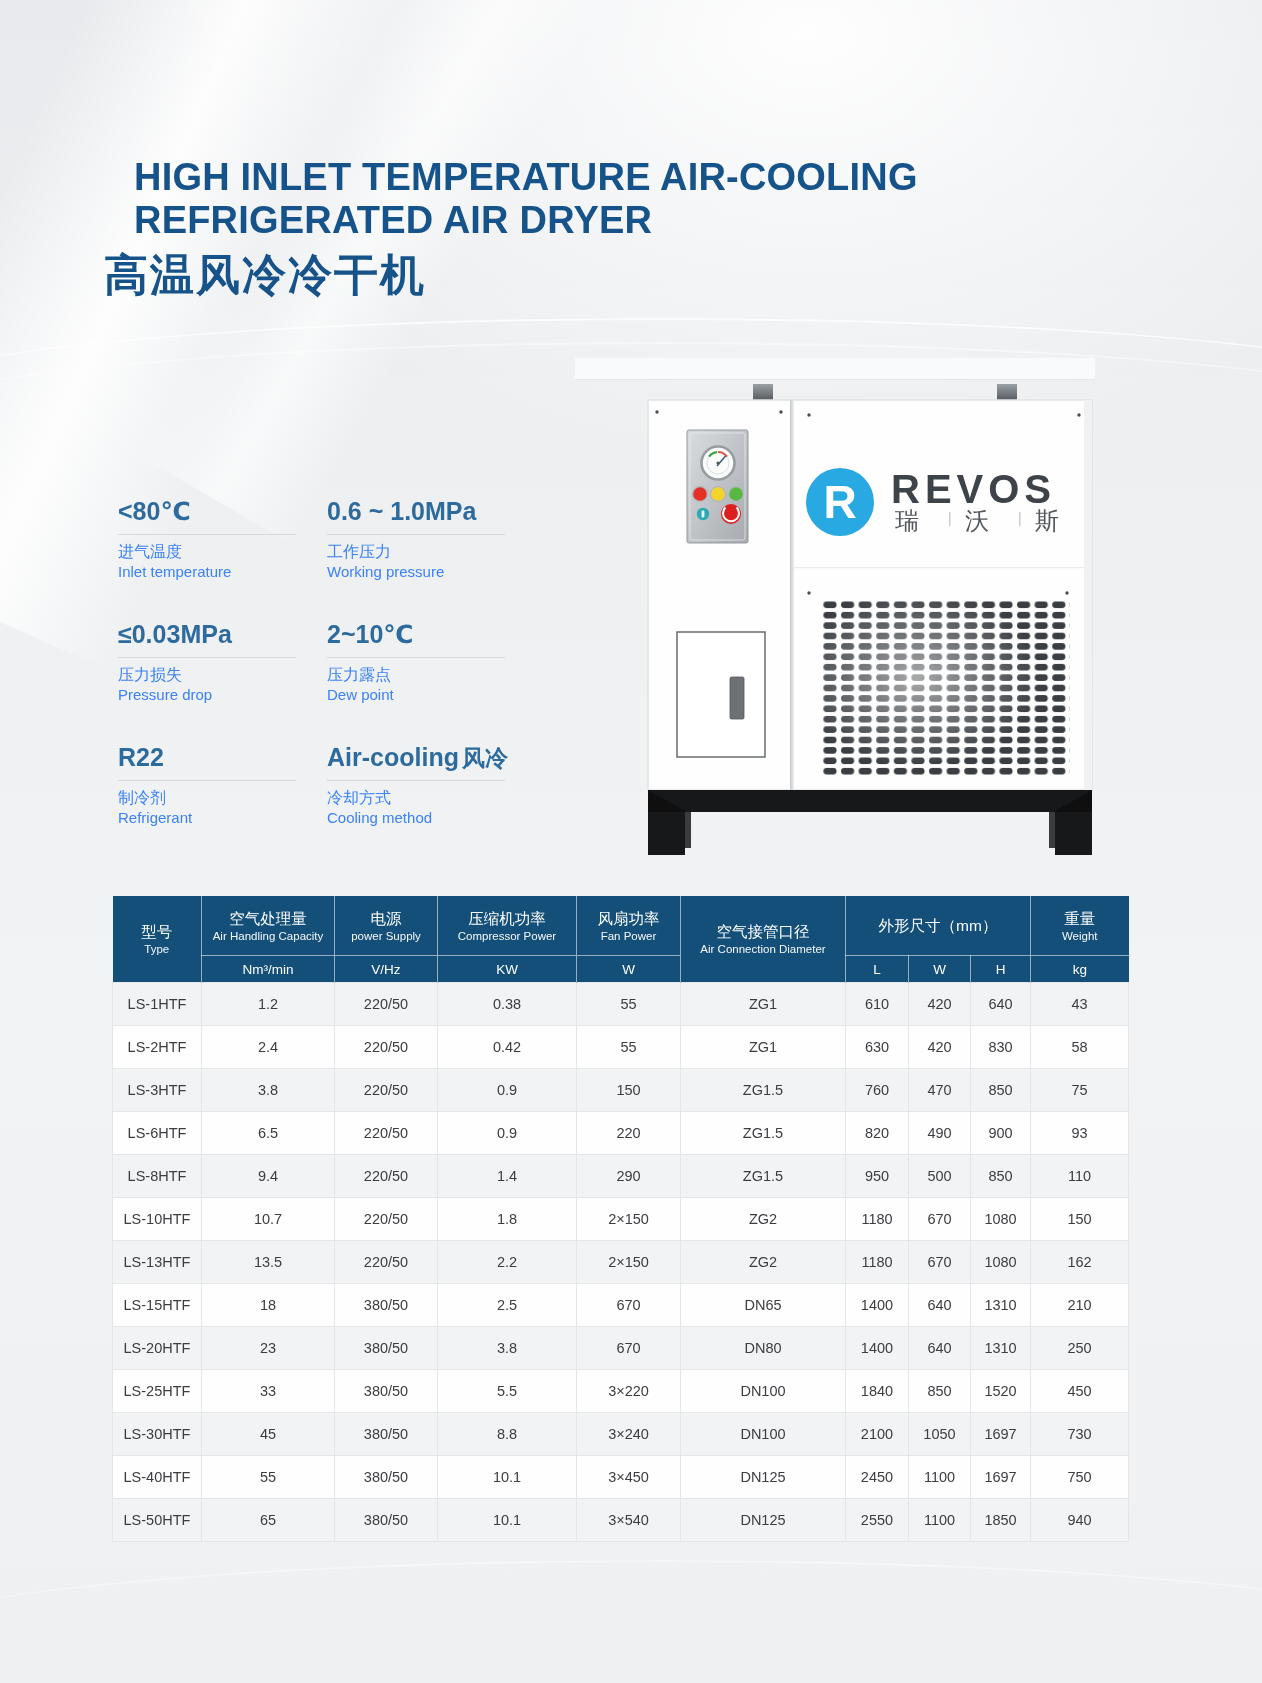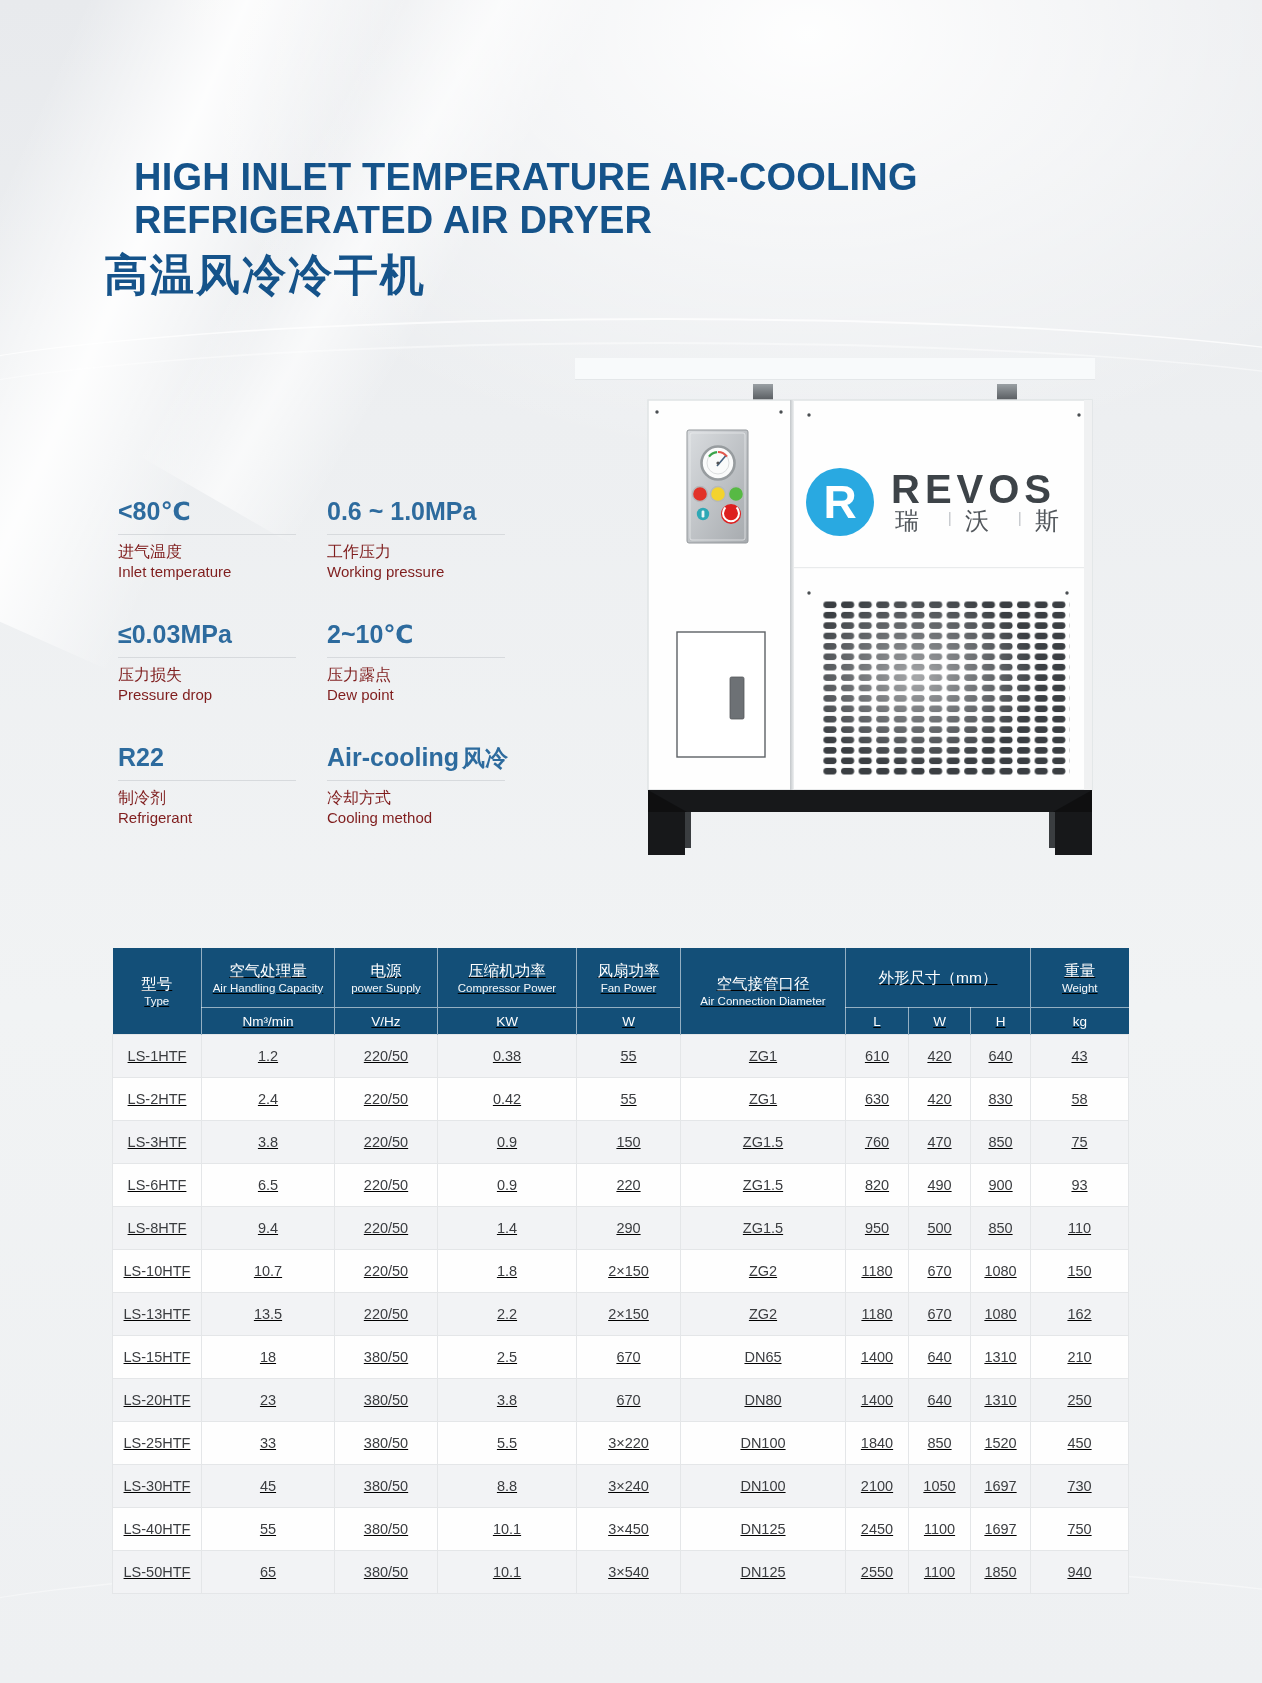--- a/index.html
+++ b/index.html
@@ -38,31 +38,31 @@
 
   
   .spec-list{
     position:absolute;left:118px;top:450px;width:480px;
     display:grid;grid-template-columns:209px 240px;grid-row-gap:39px;margin-top:47px;
   }
   .spec-item{min-height:84px;}
   .spec-value{color:var(--value-blue,#2d6b9e);font-size:25px;font-weight:bold;line-height:28px;white-space:nowrap;}
   .spec-suffix{font-size:23px;margin-left:3px;}
   .spec-underline{width:178px;height:1px;background:#d7dadd;margin-top:8px;}
-  .spec-labels{margin-top:7px;color:#7f1d1d;}
+  .spec-labels{margin-top:7px;color:#3b82f6;}
   .spec-label-cn{font-size:16px;line-height:20px;}
   .spec-label-en{font-size:15px;line-height:19px;}
 
   
   .product-photo{position:absolute;left:575px;top:350px;width:520px;height:508px;}
 
   
   .spec-table{
-    position:absolute;left:112px;top:948px;width:1016px;
-    border-collapse:collapse;table-layout:fixed;text-decoration:underline;
+    position:absolute;left:112px;top:896px;width:1016px;
+    border-collapse:collapse;table-layout:fixed;
   }
   .spec-table thead th{
     background:var(--header-blue,#134f78);
     color:#fff;font-weight:normal;text-align:center;vertical-align:middle;padding:0;
   }
   .spec-table thead tr.main-row th{height:59px;}
   .spec-table thead tr.unit-row th{height:26px;font-size:13.5px;border-top:1px solid rgba(255,255,255,.55);}
   .spec-table thead th{border-right:1px solid rgba(255,255,255,.55);}
   .spec-table thead tr.main-row th:last-child{border-right:none;}
   .spec-table thead tr.unit-row th:last-child{border-right:none;}

